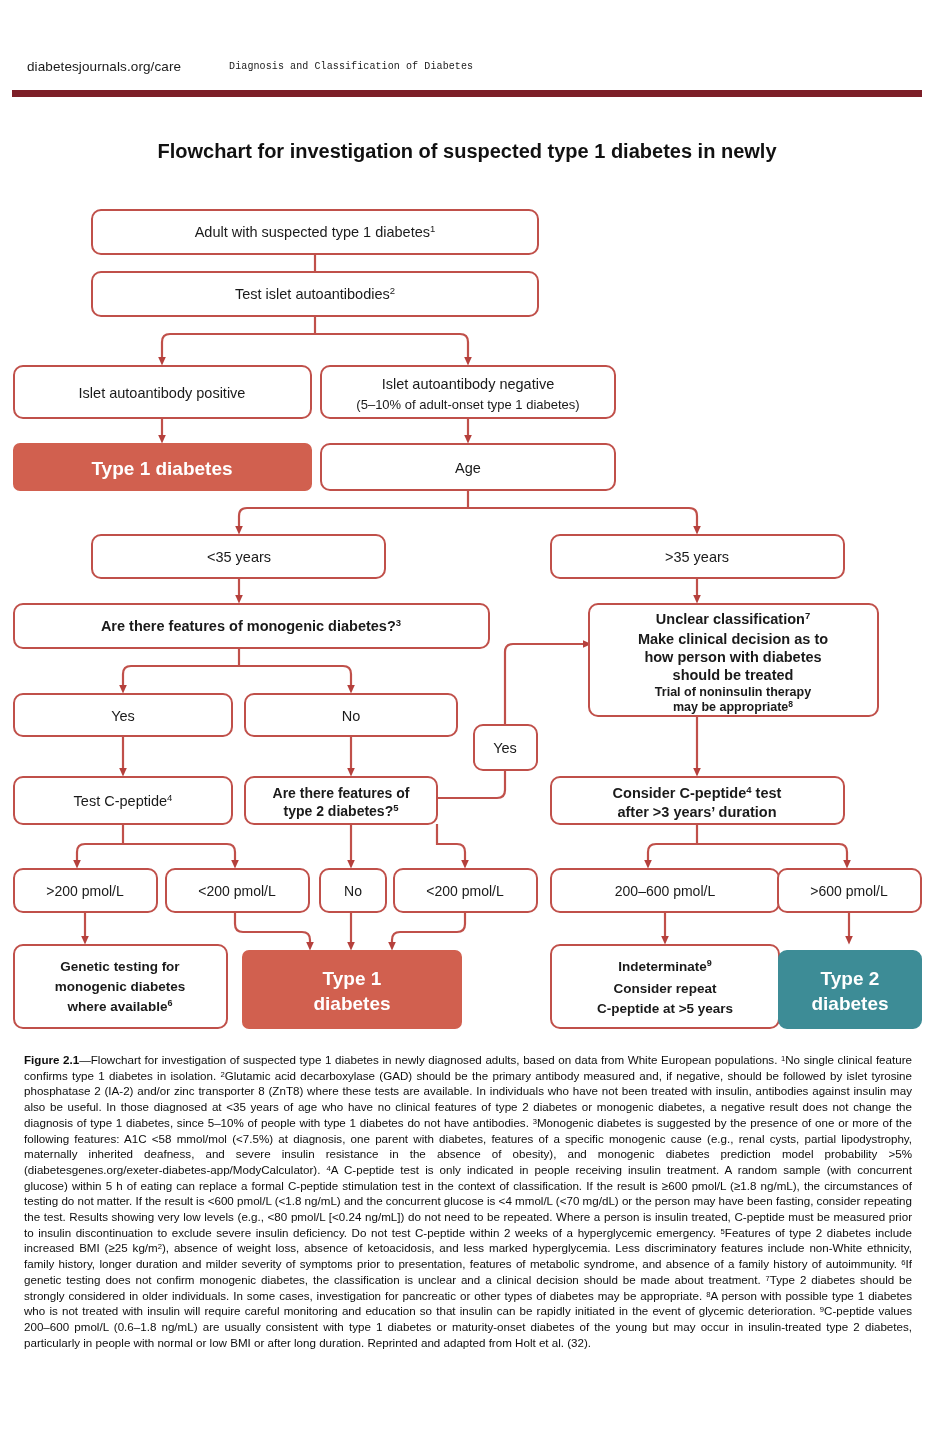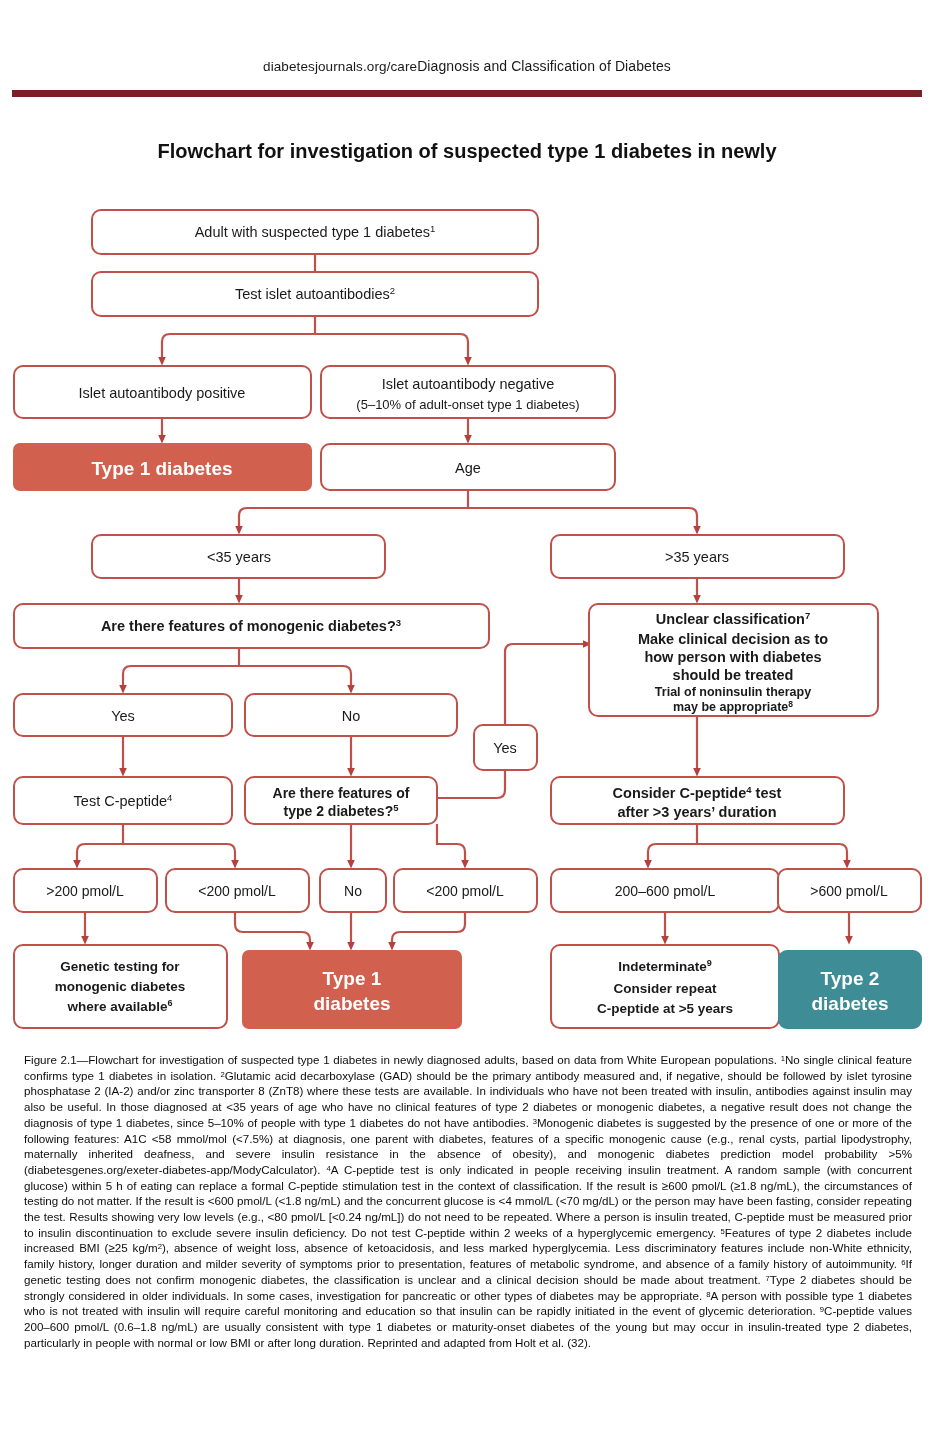--- a/index.html
+++ b/index.html
@@ -6,25 +6,25 @@
   body{
     width:934px;height:1440px;background:#ffffff;
     font-family:"Liberation Sans",sans-serif;
     color:#111;overflow:hidden;
   }
   .page{position:relative;width:934px;height:1440px;}
 
   
   .runhead{
     position:absolute;left:0;top:52px;width:934px;height:28px;
-    display:flex;justify-content:center;align-items:center;
-    padding:0 16px;box-sizing:border-box;
-    font-size:13.5px;letter-spacing:.1px;color:#1a1a1a;
-  }
-  .runhead .right{font-size:14px;}
+    display:flex;justify-content:flex-start;align-items:center;
+    padding:0 27px;box-sizing:border-box;
+    font-size:13.5px;letter-spacing:.1px;color:#1a1a1a;gap:48px;
+  }
+  .runhead .right{font-size:10px;font-family:Liberation Mono, monospace;}
   .rule{
     position:absolute;left:12px;top:90px;width:910px;height:7px;
     background:#7d1f28;
   }
 
   
   .fig-title{
     position:absolute;left:60px;top:138px;width:814px;
     text-align:center;font-size:20px;font-weight:700;line-height:1.32;
     color:#111;
@@ -40,21 +40,21 @@
   text.lbl{font-family:"Liberation Sans",sans-serif;fill:#1a1a1a;}
   text.lbl-w{font-family:"Liberation Sans",sans-serif;fill:#ffffff;}
 
   
   .caption{
     position:absolute;left:24px;top:1052px;width:888px;
     font-size:11.6px;line-height:1.355;text-align:justify;
     color:#0d0d0d;
     font-family:"Liberation Sans",sans-serif;
   }
-  .caption b{font-weight:400;margin-top:48px;}
+  .caption b{font-weight:700;margin-top:48px;}
   sup{font-size:.66em;vertical-align:.42em;line-height:0;}
 </style>
 </head>
 <body>
 
 <div class="page">
 
   <div class="runhead">
     <span>diabetesjournals.org/care</span>
     <span class="right">Diagnosis and Classification of Diabetes</span>

